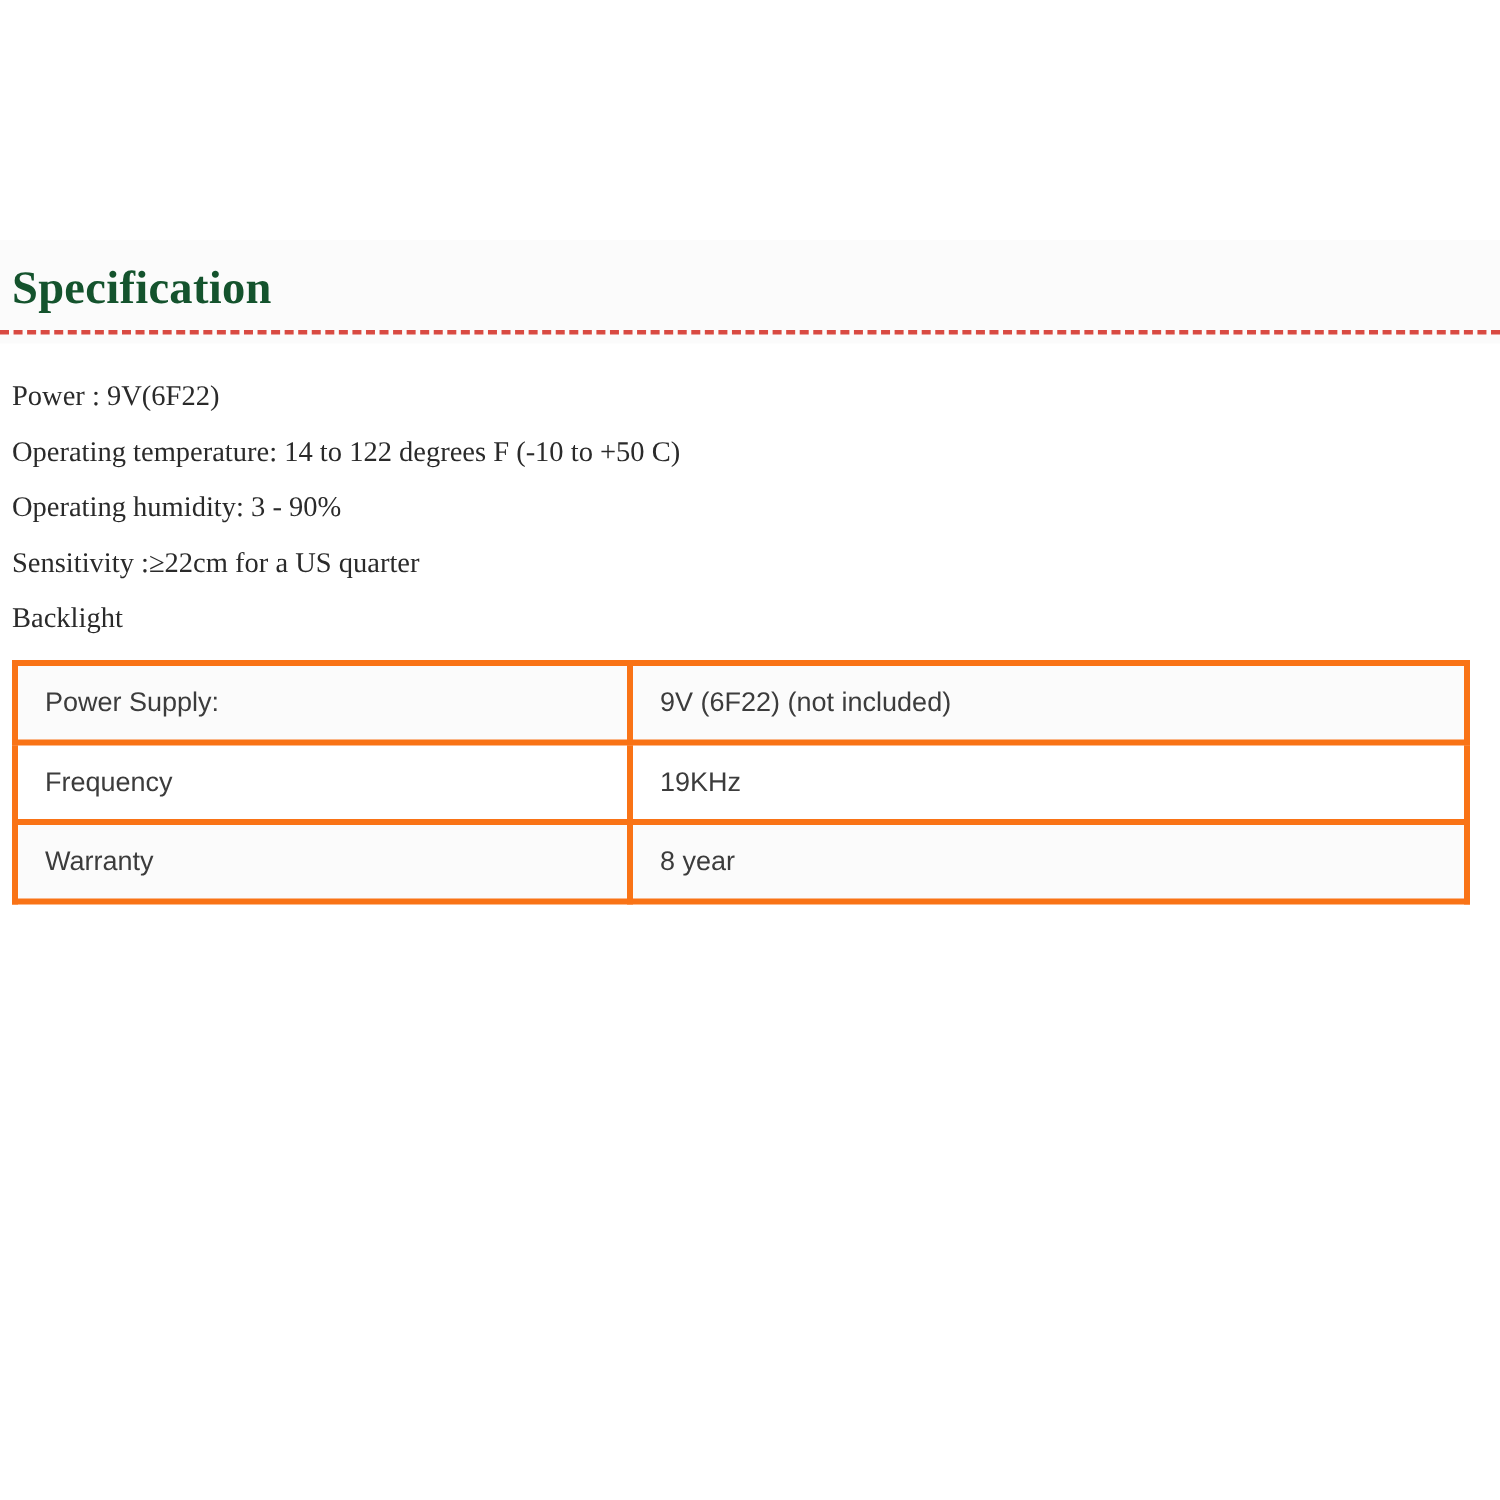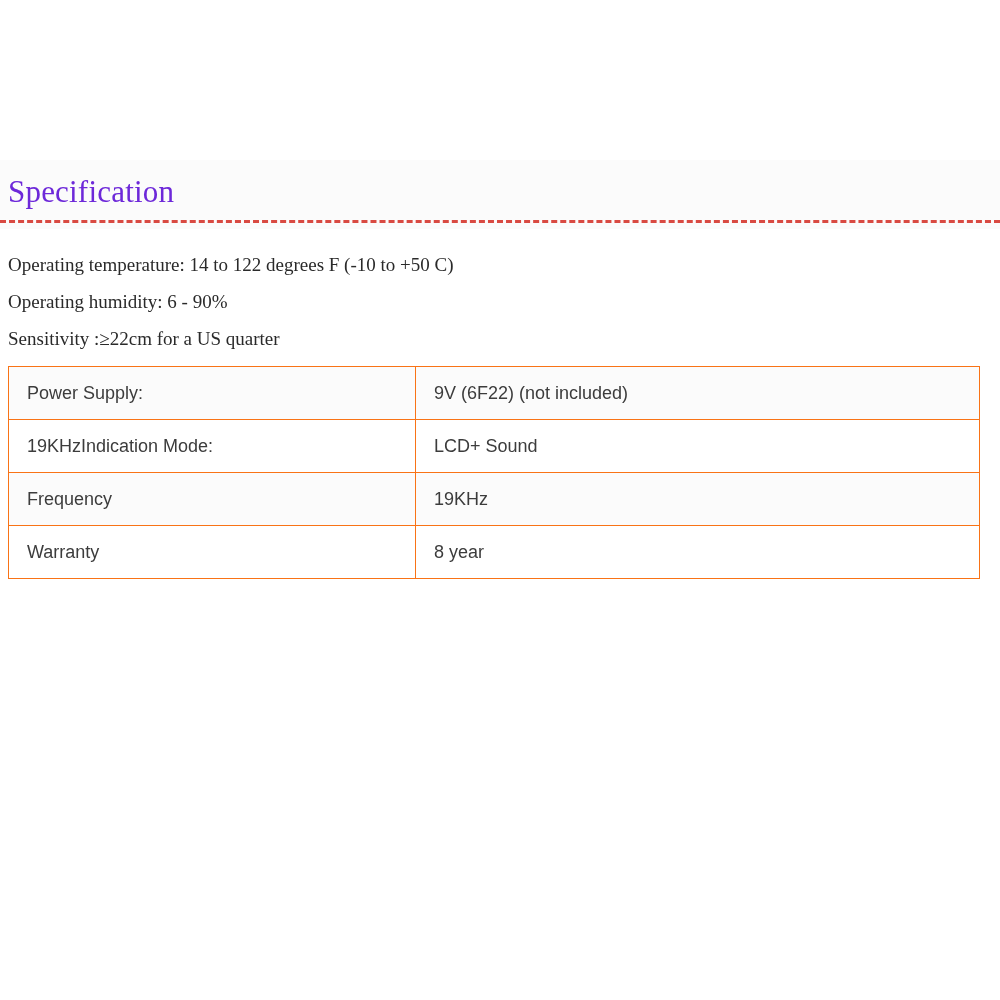--- a/index.html
+++ b/index.html
@@ -23,23 +23,23 @@
   .top-spacer {
     height: 160px;
   }
   
   .spec-header-band {
     background: #fbfbfb;
     padding: 14px 0 6px 0;
   }
   .spec-title {
     font-family: "Liberation Serif", serif;
-    font-weight: normal;
+    font-weight: bold;
     font-size: 31px;
-    color: #6d28d9;
+    color: #14532d;
     margin: 0;
     padding-left: 8px;
     letter-spacing: 0.2px;
   }
   .dashed-rule {
     margin-top: 10px;
     height: 0;
     border-top: 3px dashed #d94a42;
     width: 100%;
   }
@@ -64,21 +64,21 @@
   }
   table.spec-table {
     width: 972px;
     border-collapse: collapse;
     table-layout: fixed;
   }
   table.spec-table tr {
     height: 53px;
   }
   table.spec-table td {
-    border: 1px solid #f97316;
+    border: 4px solid #f97316;
     font-family: "Liberation Sans", sans-serif;
     font-size: 18px;
     color: #3c3c3c;
     padding: 0 0 0 18px;
     vertical-align: middle;
     background: #fdfdfd;
   }
   table.spec-table td.label-col {
     width: 388px;
   }
@@ -98,35 +98,33 @@
 <div class="page">
 
   <div class="top-spacer"></div>
 
   <div class="spec-header-band">
     <h1 class="spec-title">Specification</h1>
     <div class="dashed-rule"></div>
   </div>
 
   <ul class="spec-list">
+    <li>Power : 9V(6F22)</li>
     <li>Operating temperature: 14 to 122 degrees F (-10 to +50 C)</li>
-    <li>Operating humidity: 6 - 90%</li>
+    <li>Operating humidity: 3 - 90%</li>
     <li>Sensitivity :≥22cm for a US quarter</li>
+    <li>Backlight</li>
   </ul>
 
   <div class="spec-table-wrap">
     <table class="spec-table">
       <tbody>
         <tr>
           <td class="label-col">Power Supply:</td>
           <td>9V (6F22) (not included)</td>
-        </tr>
-        <tr>
-          <td class="label-col">19KHzIndication Mode:</td>
-          <td>LCD+ Sound</td>
         </tr>
         <tr>
           <td class="label-col">Frequency</td>
           <td>19KHz</td>
         </tr>
         <tr>
           <td class="label-col">Warranty</td>
           <td>8 year</td>
         </tr>
       </tbody>

